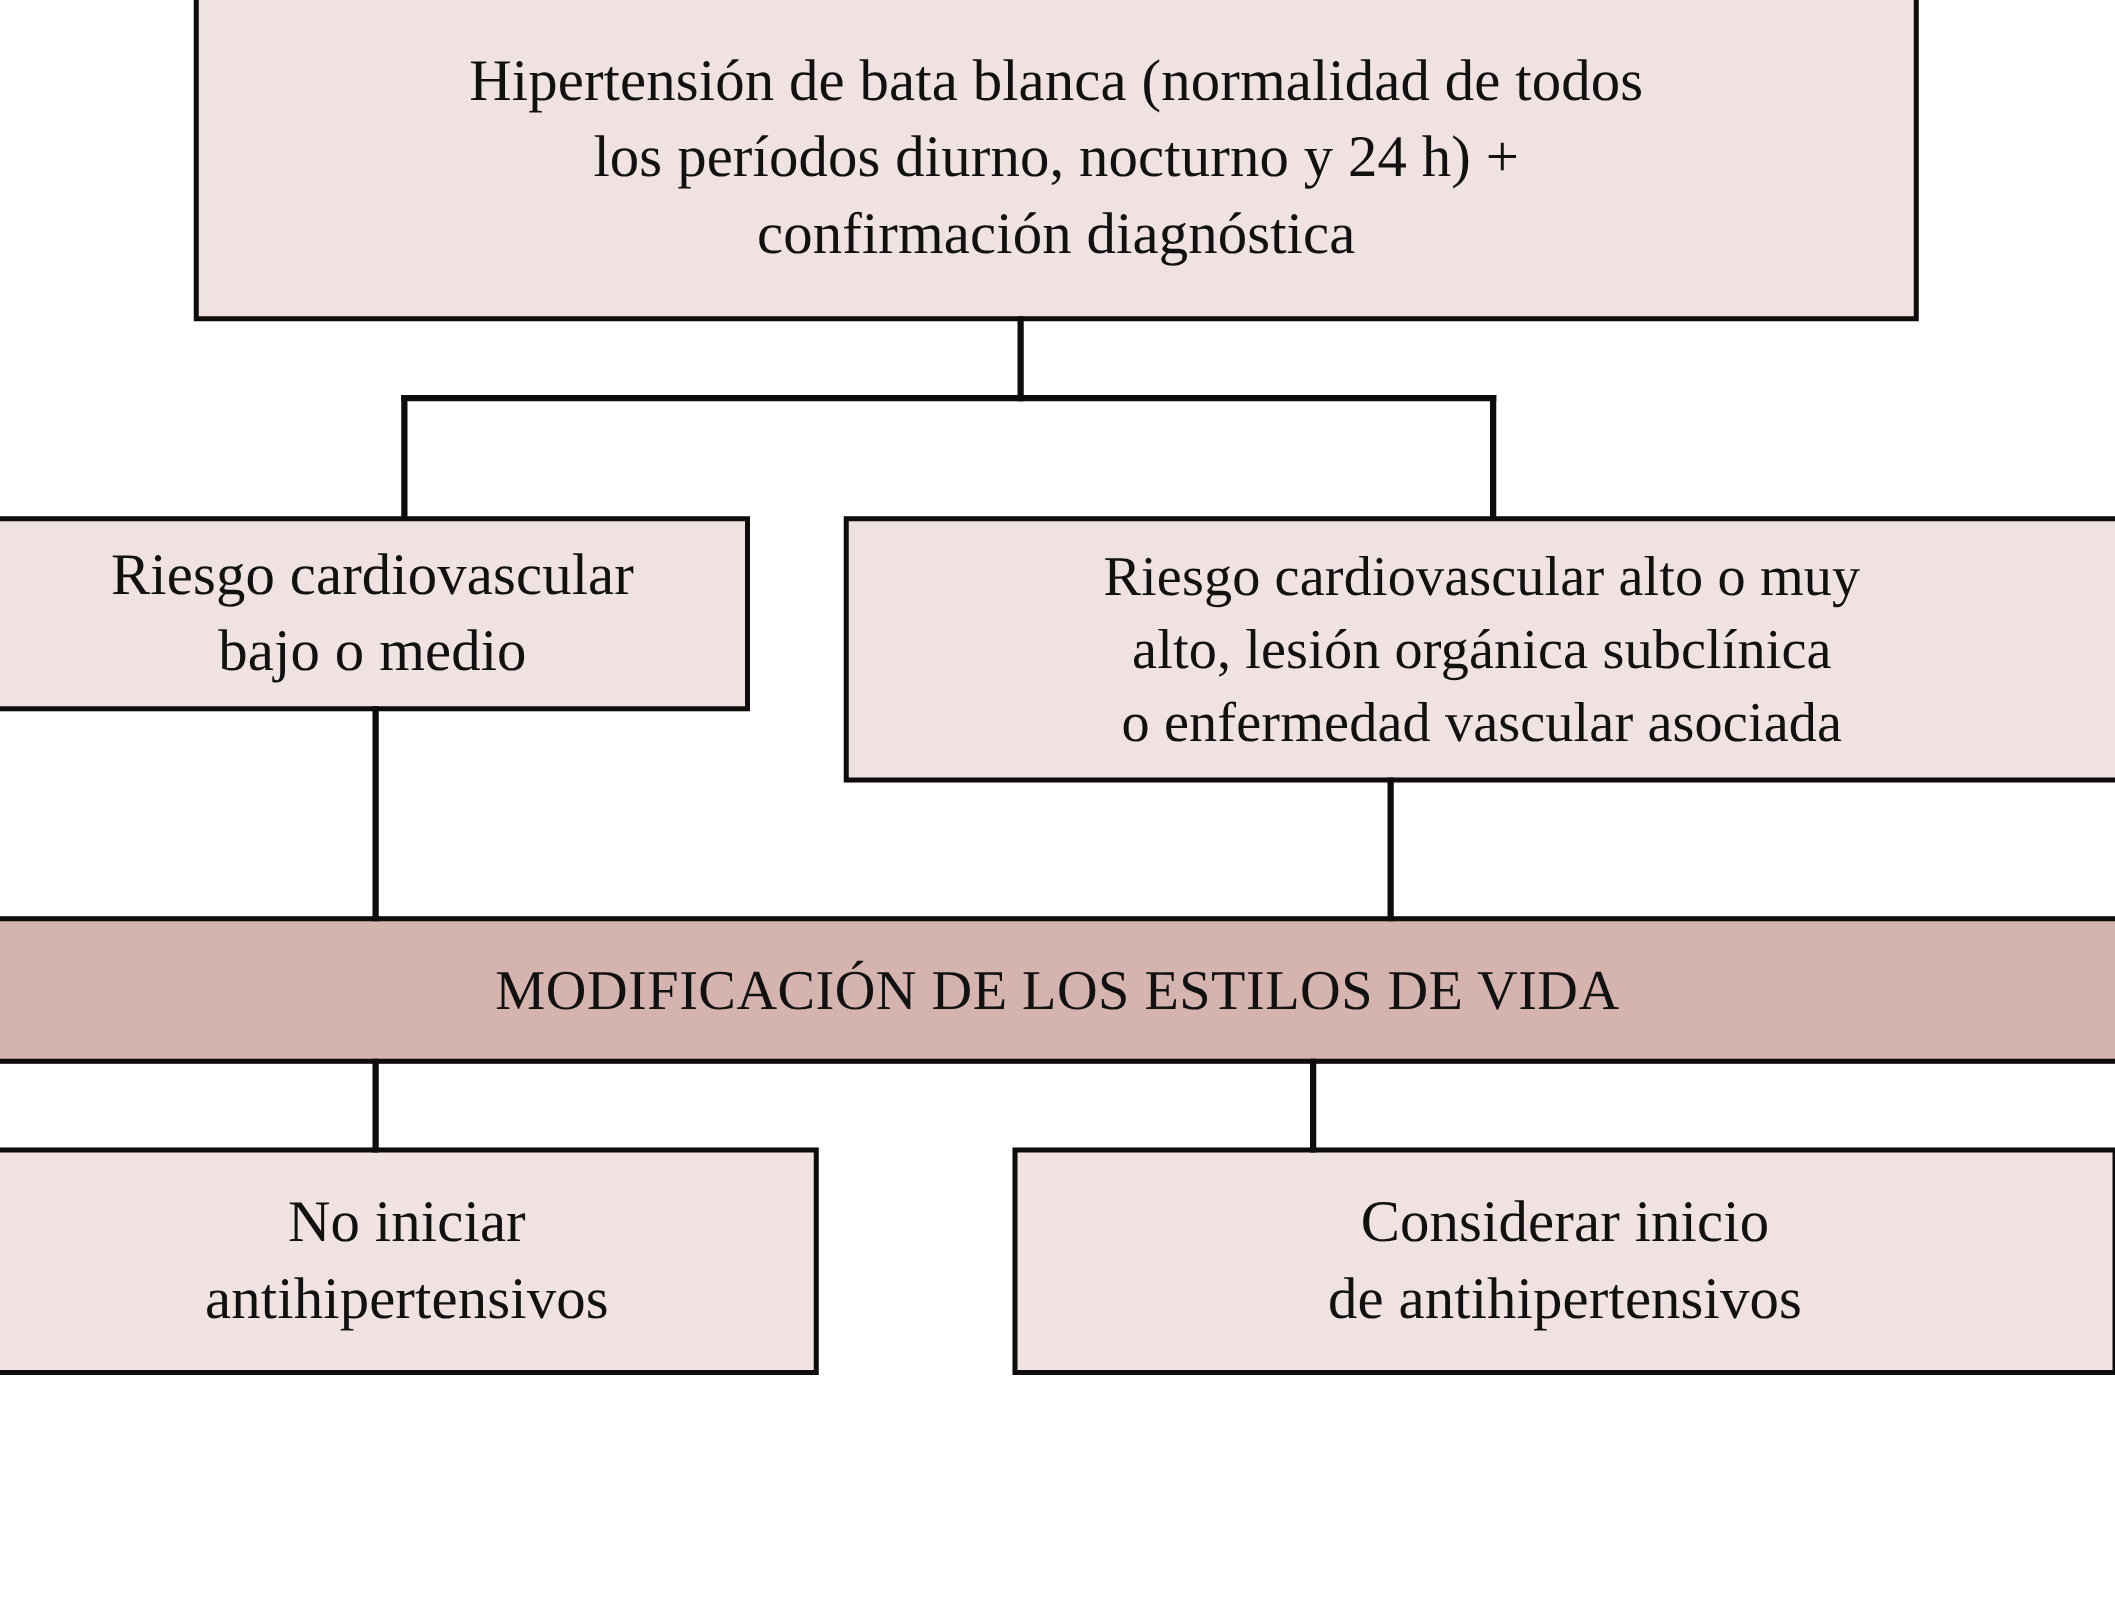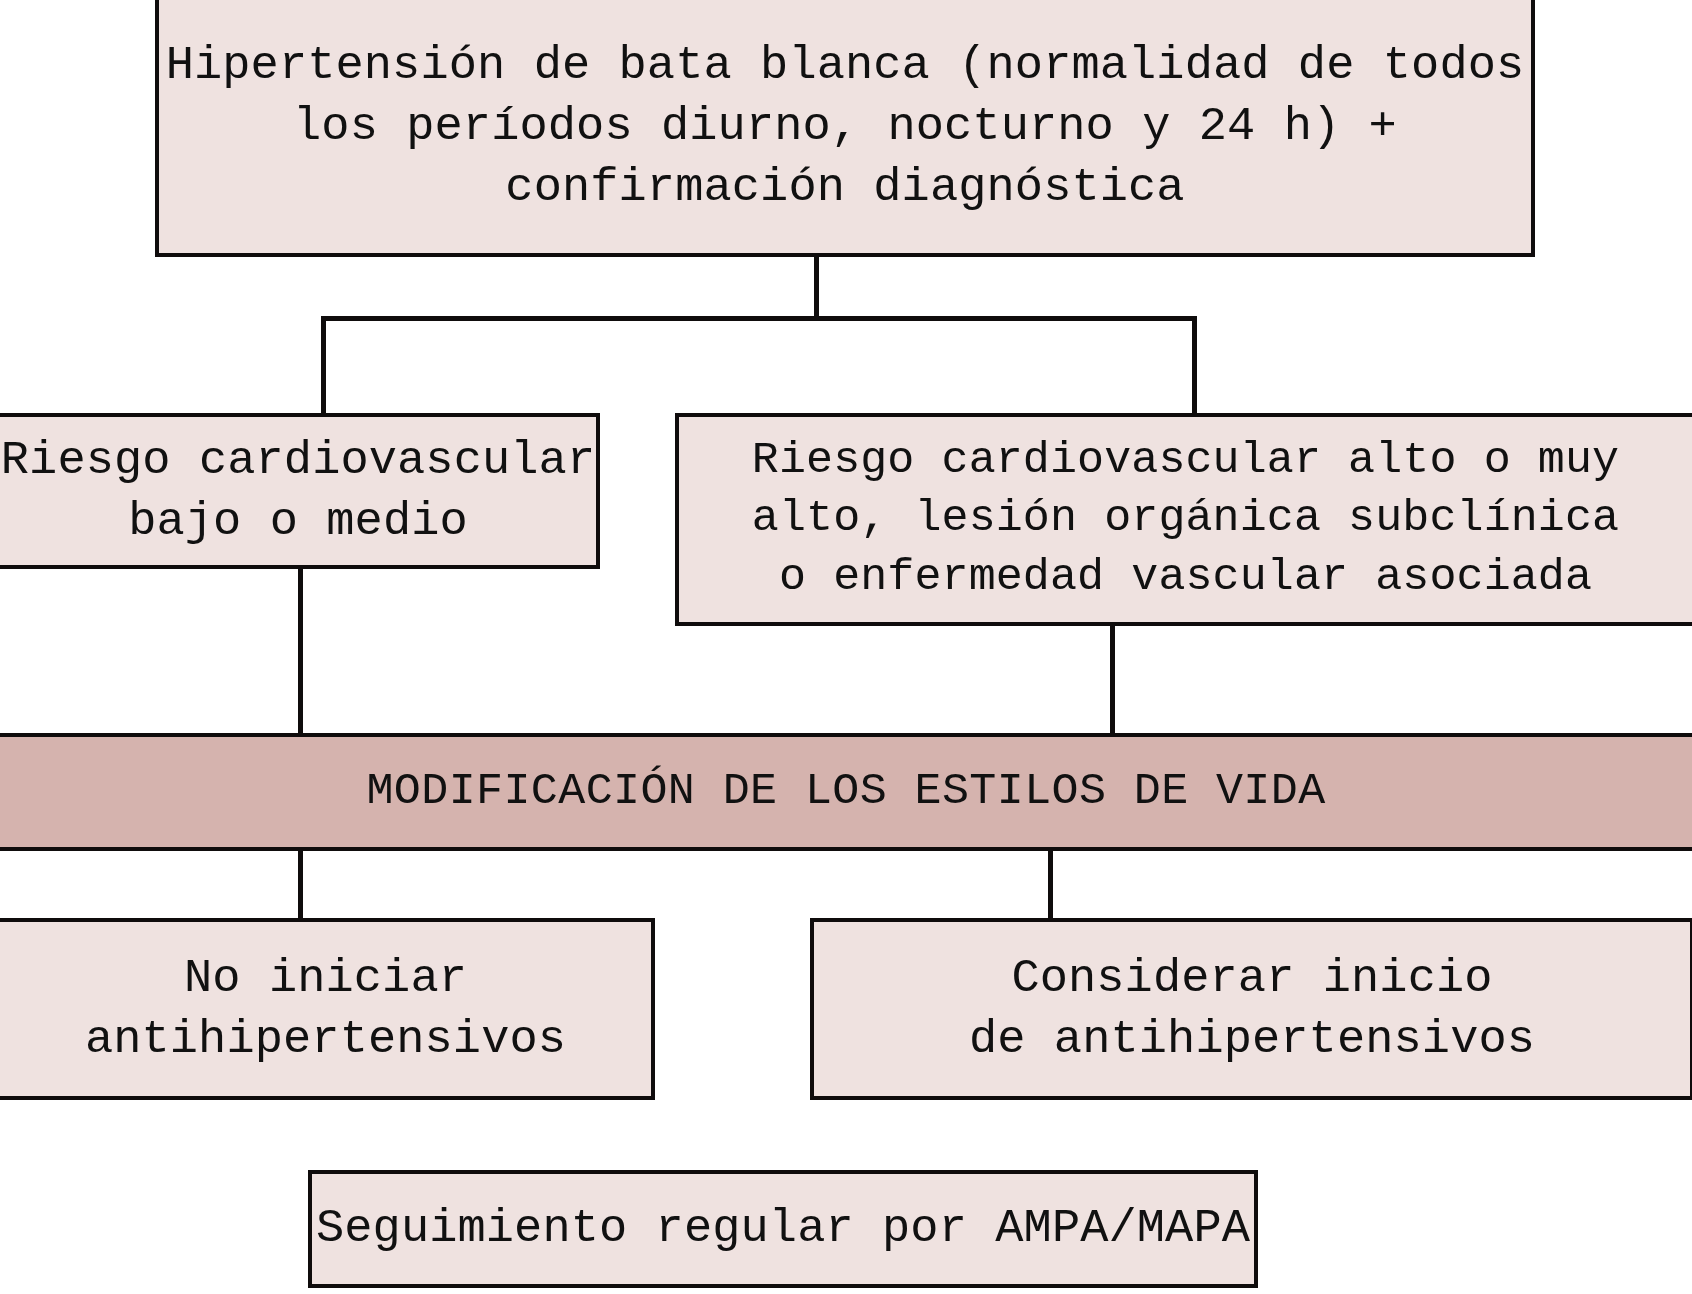--- a/index.html
+++ b/index.html
@@ -6,21 +6,21 @@
   html, body {
     margin: 0;
     padding: 0;
     background: #ffffff;
   }
   #canvas {
     position: relative;
     width: 1692px;
     height: 1294px;
     background: #ffffff;
-    font-family: Liberation Mono, monospace;
+    font-family: Liberation Serif, serif;
     overflow: hidden;
   }
   .node {
     position: absolute;
     box-sizing: border-box;
     background: #efe2e0;
     border: 4px solid #0f0c0c;
     display: flex;
     align-items: center;
     justify-content: center;
@@ -103,21 +103,20 @@
 o enfermedad vascular asociada</div>
 
   <div class="node" id="node-lifestyle">MODIFICACIÓN DE LOS ESTILOS DE VIDA</div>
 
   <div class="node" id="node-no-start">No iniciar
 antihipertensivos</div>
 
   <div class="node" id="node-consider-start">Considerar inicio
 de antihipertensivos</div>
 
-  <div class="node" id="node-followup">Seguimiento regular por AMPA/MAPA</div>
 
   <div class="conn v" id="conn-root-stem"></div>
   <div class="conn h" id="conn-split-bar"></div>
   <div class="conn v" id="conn-split-left"></div>
   <div class="conn v" id="conn-split-right"></div>
   <div class="conn v" id="conn-low-down"></div>
   <div class="conn v" id="conn-high-down"></div>
   <div class="conn v" id="conn-life-left"></div>
   <div class="conn v" id="conn-life-right"></div>
 

